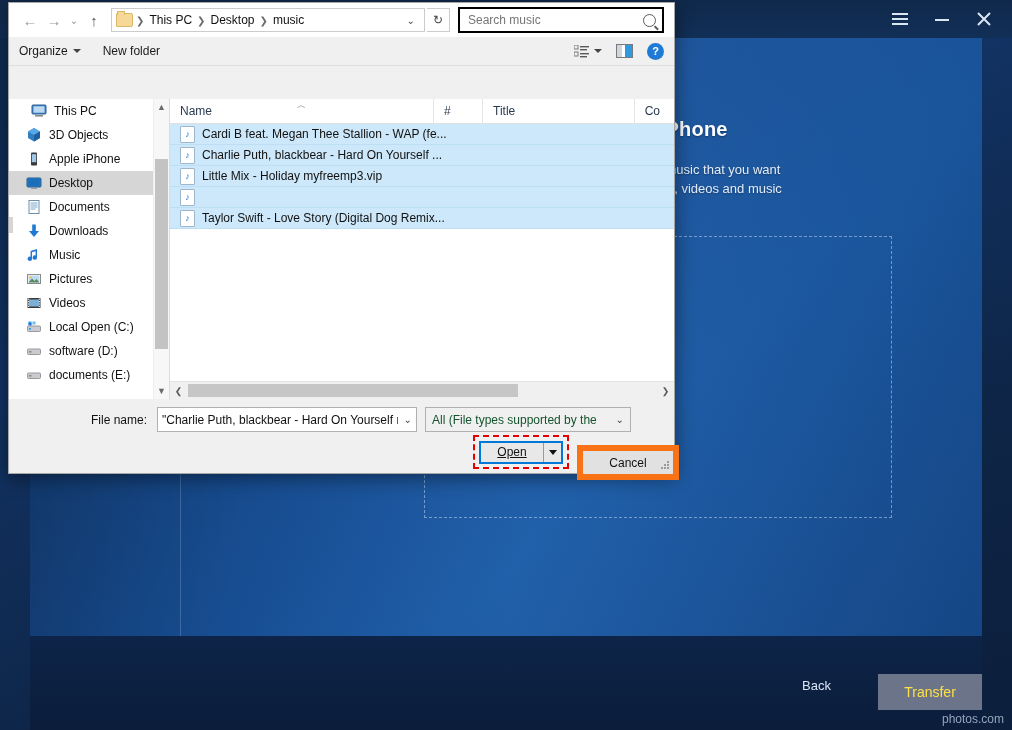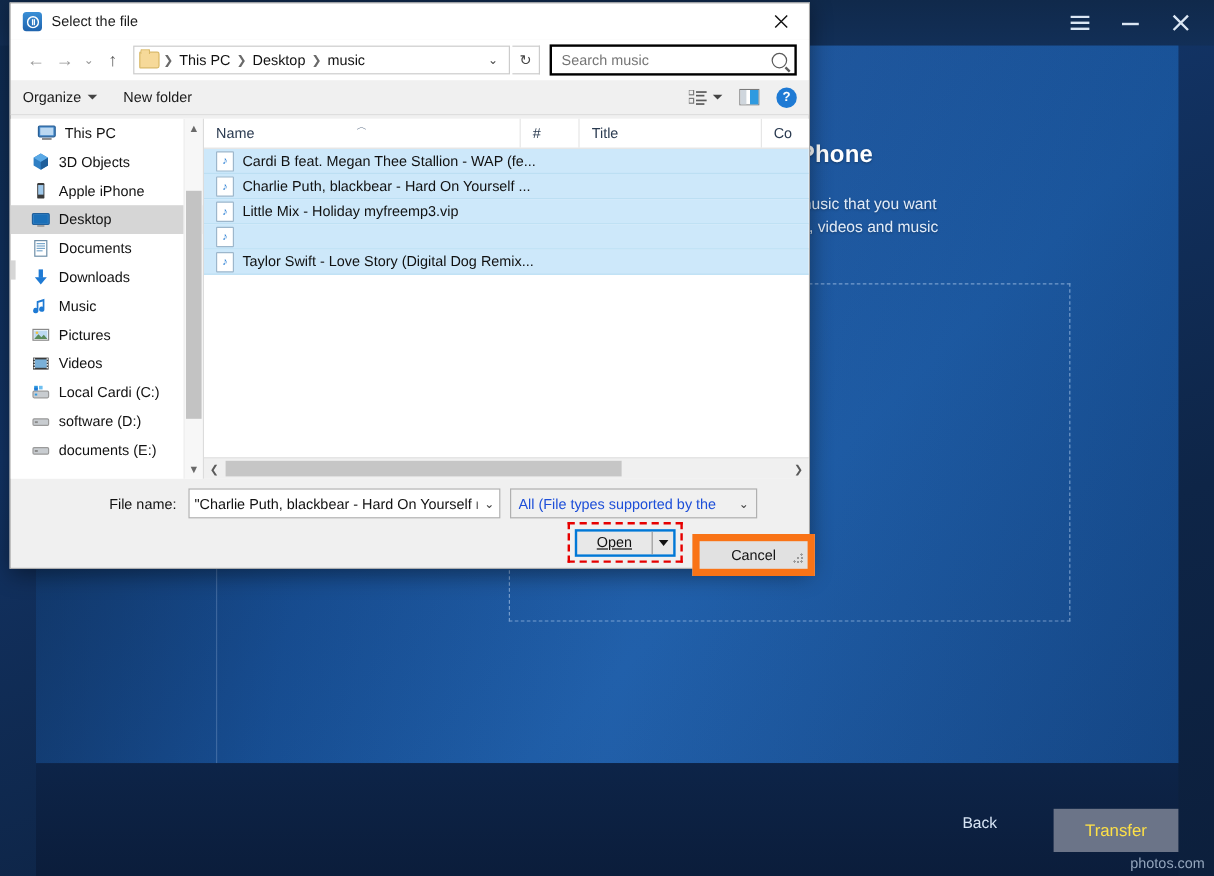--- a/index.html
+++ b/index.html
@@ -111,21 +111,21 @@
   #hs-right{position:absolute;right:0;}
 
   
   #dlg-bottom{position:absolute;left:0;top:396px;right:0;bottom:0;background:#f0f0f0;}
   #filename-row{position:absolute;left:0;top:8px;width:100%;display:flex;align-items:center;}
   #fn-label{width:58px;text-align:right;font-size:12px;color:#111;margin-left:80px;}
   #fn-combo{width:250px;height:23px;border:1px solid #b0b0b0;background:#fff;margin-left:10px;display:flex;align-items:center;padding:0 4px;}
   #fn-combo .val{flex:1;font-size:12px;color:#111;white-space:nowrap;overflow:hidden;}
   .cb-caret{font-size:10px;color:#444;padding-left:6px;cursor:default;}
   #type-combo{width:192px;height:23px;border:1px solid #b0b0b0;background:#f0f0f0;margin-left:8px;display:flex;align-items:center;padding:0 6px;}
-  #type-combo .val{flex:1;font-size:12px;color:#1d4ed8;white-space:nowrap;overflow:hidden;}
+  #type-combo .val{flex:1;font-size:12px;color:#14532d;white-space:nowrap;overflow:hidden;}
 
   #btn-row{position:absolute;left:0;top:42px;width:100%;height:36px;}
   #open-wrap{position:absolute;left:464px;top:-6px;width:96px;height:34px;border:2px dashed #e60000;
      display:flex;align-items:center;justify-content:center;box-sizing:border-box;}
   #open-btn{width:84px;height:23px;border:2px solid #0078d7;background:#e8e8e8;display:flex;align-items:center;cursor:default;box-sizing:border-box;}
   #open-btn .lbl{flex:1;text-align:center;font-size:12px;color:#111;}
   #open-btn .lbl u{text-decoration:underline;}
   #open-split{width:17px;height:19px;border-left:1px solid #9a9a9a;display:flex;align-items:center;justify-content:center;cursor:default;}
   .tri-s{width:0;height:0;border-left:4px solid transparent;border-right:4px solid transparent;border-top:5px solid #111;}
   #cancel-btn{position:absolute;left:568px;top:4px;width:90px;height:23px;border:6px solid #f97316;background:#e1e1e1;
@@ -181,35 +181,20 @@
   <div id="dropzone"></div>
 
   <div id="bg-footer"></div>
   <div id="btn-back">Back</div>
   <div id="btn-transfer">Transfer</div>
   <div id="watermark">photos.com</div>
 </div>
 
 <div id="dialog">
 
-  <div id="dlg-title">
-    <div id="dlg-icon">
-      <svg width="11" height="11" viewBox="0 0 11 11">
-          <circle cx="5.5" cy="5.5" r="4.5" fill="none" stroke="#fff" stroke-width="1.2"></circle>
-          <rect x="4.6" y="3" width="1.1" height="5" fill="#fff"></rect>
-          <rect x="6.1" y="3" width="1.1" height="5" fill="#fff"></rect>
-        </svg>
-    </div>
-    <div id="dlg-title-text">Select the file</div>
-    <div id="dlg-close">
-      <svg width="12" height="12" viewBox="0 0 12 12">
-          <path d="M1 1 L11 11 M11 1 L1 11" stroke="#111" stroke-width="1.2" fill="none"></path>
-        </svg>
-    </div>
-  </div>
 
   <div id="dlg-nav">
     <div class="navbtn">←</div>
     <div class="navbtn">→</div>
     <div class="navbtn" style="width:14px;font-size:10px;">⌄</div>
     <div class="navbtn active">↑</div>
 
     <div id="addressbar">
       <div class="folder-ico"></div>
       <span class="crumb-sep">❯</span>
@@ -373,21 +358,21 @@
       <div class="tree-item child">
         <span class="ti-ico">
           <svg width="16" height="16" viewBox="0 0 16 16">
               <rect x="1.5" y="7" width="13" height="5.5" rx="1" fill="#c8ccd0" stroke="#9a9a9a"></rect>
               <rect x="3" y="9" width="2" height="1.6" fill="#2f9ae0"></rect>
               <rect x="2.5" y="2.5" width="3" height="3" fill="#2f9ae0"></rect>
               <rect x="6.5" y="2.5" width="3" height="3" fill="#6ebff0"></rect>
               <rect x="2.5" y="4" width="3" height="2.5" fill="#1e7ad4"></rect>
             </svg>
         </span>
-        <span>Local Cardi (C:)</span>
+        <span>Local Open (C:)</span>
       </div>
 
       <div class="tree-item child">
         <span class="ti-ico">
           <svg width="16" height="16" viewBox="0 0 16 16">
               <rect x="1.5" y="6" width="13" height="5.5" rx="1" fill="#c8ccd0" stroke="#9a9a9a"></rect>
               <rect x="3" y="8" width="2.5" height="1.6" fill="#8a8a8a"></rect>
             </svg>
         </span>
         <span>software (D:)</span>

